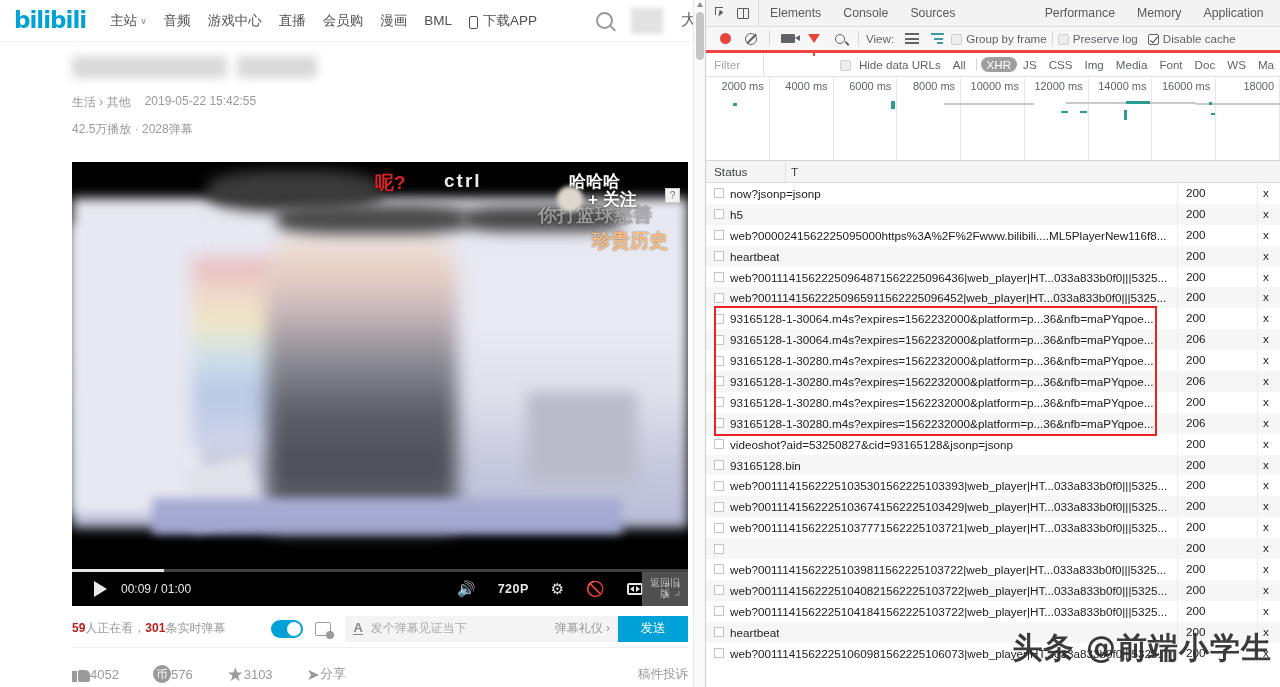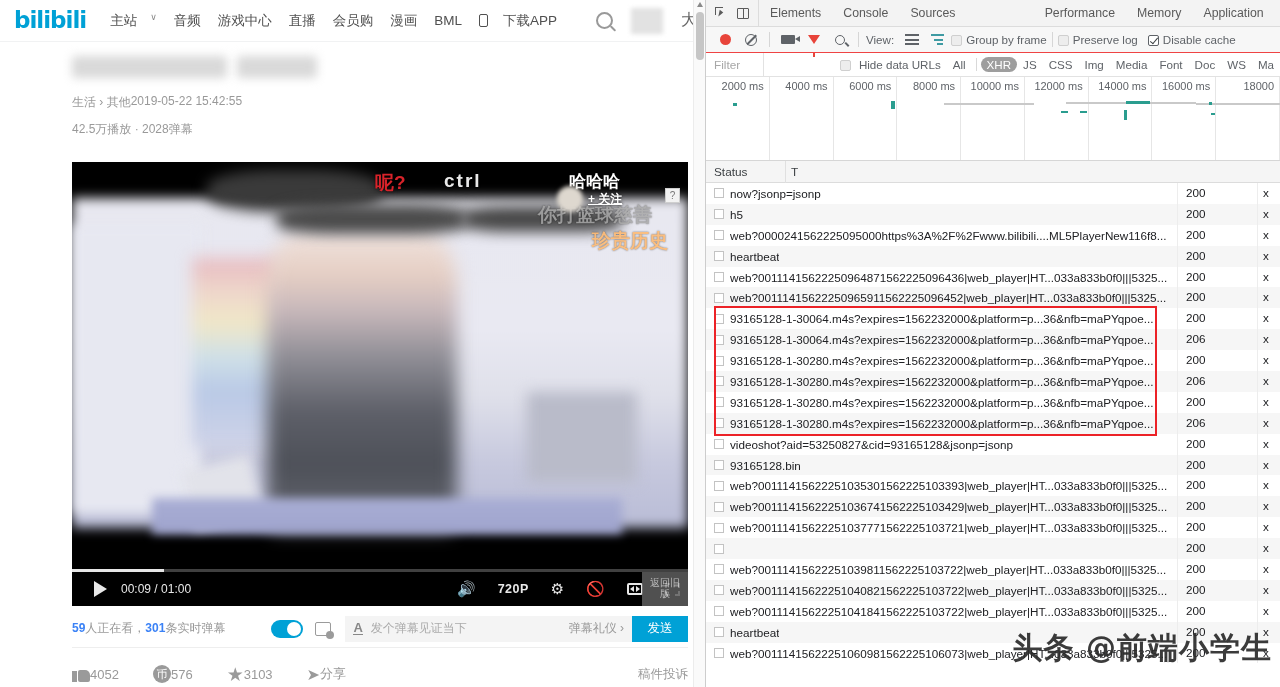--- a/index.html
+++ b/index.html
@@ -16,35 +16,35 @@
 
   .bili-nav {
     height: 42px; display: flex; align-items: center;
     padding-left: 14px; border-bottom: 1px solid #f1f2f3; background: #fff;
   }
   .logo {
     font-size: 23px; font-weight: bold; color: #00a1d6; letter-spacing: -1px;
     font-family: "DejaVu Sans", sans-serif; position: relative; top: -1px;
   }
   .nav-links { display: flex; align-items: center; gap: 17px; margin-left: 24px; }
-  .nav-link { font-size: 13.5px; color: #505050; white-space: nowrap; cursor: pointer; display:flex; align-items:flex-start; gap:13px;}
+  .nav-link { font-size: 13.5px; color: #505050; white-space: nowrap; cursor: pointer; display:flex; align-items:center; gap:3px;}
   .caret { font-size: 9px; color: #888; }
   .nav-right { margin-left: auto; display: flex; align-items: center; gap: 18px; padding-right: 8px; }
   .ico-search { width: 17px; height: 17px; border: 2px solid #999; border-radius: 50%; position: relative; }
   .ico-search::after { content:""; position:absolute; width:2px; height:7px; background:#999; transform:rotate(-45deg); right:-3px; bottom:-5px; border-radius:1px;}
   .blurbox { width: 32px; height: 26px; background: #e2e2e2; filter: blur(2px); }
   .nav-big { font-size: 16px; color: #666; }
 
   .phone-ico { display:inline-block; width:9px; height:13px; border:1.4px solid #505050; border-radius:2px; position:relative; top:2px; margin-right:2px;}
 
   
   .title-blur { margin: 14px 0 0 72px; display: flex; gap: 10px; }
   .tb { height: 22px; background: #d9d9d9; filter: blur(5px); border-radius: 3px; }
 
-  .meta-row { margin: 16px 0 0 72px; font-size: 12px; color: #999; display:flex; }
+  .meta-row { margin: 16px 0 0 72px; font-size: 12px; color: #999; display:flex; gap:14px;}
   .meta-row2 { margin: 10px 0 0 72px; font-size: 12px; color: #999; }
 
   
   .player { position: absolute; left: 72px; top: 162px; width: 616px; height: 444px; background: #000; overflow: hidden; }
   .vid-canvas { position:absolute; inset:0; background:#000; }
   .vid-img {
     position:absolute; left:0; top:36px; width:616px; height:330px;
     background:
       linear-gradient(180deg,#e8e8f0 0%, #e9e9f2 40%, #dfe0ea 60%, #c7c9de 80%, #b9bcd6 100%);
     filter: blur(6px);
@@ -73,21 +73,21 @@
 
   .dm { position:absolute; font-weight:bold; white-space:nowrap; text-shadow: 0 0 2px rgba(0,0,0,.6); }
   .dm-red { left:303px; top:8px; color:#d8232a; font-size:19px; }
   .dm-ctrl { left:372px; top:8px; color:#e9e9e9; font-size:19px; letter-spacing:2px;}
   .dm-haha { left:497px; top:8px; color:#fff; font-size:17px; }
   .dm-gray1 { left:466px; top:40px; color:#a7a7a7; font-size:19px; opacity:.85;}
   .dm-gray2 { left:520px; top:66px; color:#fdba74; font-size:19px; opacity:.9;}
 
   .follow-wrap { position:absolute; left:485px; top:24px; display:flex; align-items:center; gap:5px; }
   .avatar-sm { width:26px; height:26px; border-radius:50%; background:#ded8cf; filter: blur(2px);}
-  .follow-btn { color:#fff; font-size:12px; font-weight:bold; text-shadow:0 0 3px rgba(0,0,0,.8);text-decoration:underline; }
+  .follow-btn { color:#fff; font-size:17px; font-weight:bold; text-shadow:0 0 3px rgba(0,0,0,.8); }
   .qmark {
     position:absolute; right:8px; top:26px; width:15px; height:15px;
     border:1px solid #cfcfcf; background:#f2f2f2; font-size:10px; color:#777;
     display:flex; align-items:center; justify-content:center;
   }
 
   .progress { position:absolute; left:0; bottom:34px; width:616px; height:3px; background:rgba(255,255,255,.25);}
   .progress-f { position:absolute; left:0; top:0; height:3px; width:92px; background:#e6e6e6;}
   .ctrlbar {
     position:absolute; left:0; bottom:0; width:616px; height:34px; background:#000;
@@ -106,33 +106,33 @@
   .btn-full span{position:absolute;width:5px;height:5px;border:2px solid #e8e8e8;}
   .btn-full span:nth-child(1){left:0;top:0;border-right:0;border-bottom:0;}
   .btn-full span:nth-child(2){right:0;top:0;border-left:0;border-bottom:0;}
   .btn-full span:nth-child(3){left:0;bottom:0;border-right:0;border-top:0;}
   .btn-full span:nth-child(4){right:0;bottom:0;border-left:0;border-top:0;}
   .old-ver { position:absolute; right:0; bottom:0; width:46px; height:34px; background:#5f5f5f; color:#d8d8d8; font-size:10px; line-height:11px; padding:5px 4px; text-align:center; opacity:.85;}
 
   
   .dmbar { position:absolute; left:72px; top:610px; width:616px; height:38px; display:flex; align-items:center; border-bottom:1px solid #eee;}
   .watching { font-size:12px; color:#999; }
-  .watching b { color:#3b82f6;margin-top:36px; }
+  .watching b { color:#b91c1c;margin-top:36px; }
   .dm-toggle { margin-left:46px; width:32px;height:18px;background:#00a1d6;border-radius:9px;position:relative;}
   .dm-toggle::after{content:"";position:absolute;right:2px;top:2px;width:14px;height:14px;border-radius:50%;background:#fff;}
   .dm-toggle-dot{position:absolute;right:4px;top:4px;width:10px;height:10px;border-radius:50%;background:#29b6f0;}
   .dm-setting { margin-left:12px; width:16px;height:14px;border:1.6px solid #9b9b9b;border-radius:2px; position:relative;}
   .dm-setting::after{content:"";position:absolute;right:-4px;bottom:-4px;width:8px;height:8px;border-radius:50%;background:#9b9b9b;}
   .dm-input {
     margin-left:14px; flex:1; height:26px; background:#f4f4f4; display:flex; align-items:center;
     padding:0 8px; font-size:12px; color:#aaa; gap:8px;
   }
   .a-ico { font-size:13px; color:#888; font-weight:bold; border-bottom:1.4px solid #888; line-height:12px;}
   .dm-rule { margin-left:auto; color:#999; font-size:12px;}
-  .send-btn { width:56px;height:26px;background:#00a1d6;color:#fff;font-size:12.5px;display:flex;align-items:center;justify-content:center;}
+  .send-btn { width:70px;height:26px;background:#00a1d6;color:#fff;font-size:12.5px;display:flex;align-items:center;justify-content:center;}
 
   
   .actions { position:absolute; left:72px; top:660px; width:616px; height:28px; display:flex; align-items:center; gap:34px; color:#999; font-size:13px;}
   .act { display:flex; align-items:center; gap:0; }
   .thumb { width:18px; height:16px; position:relative; }
   .thumb::before{content:"";position:absolute;left:0;bottom:0;width:5px;height:11px;background:#9a9a9a;}
   .thumb::after{content:"";position:absolute;left:6px;bottom:0;width:12px;height:12px;background:#9a9a9a;border-radius:2px 5px 2px 2px;}
   .coin { width:18px;height:18px;border-radius:50%;background:#9a9a9a;color:#fff;font-size:11px;display:flex;align-items:center;justify-content:center;}
   .star { color:#9a9a9a; font-size:19px; line-height:17px;}
   .share-ico { color:#9a9a9a; font-size:16px; }
@@ -152,21 +152,21 @@
   .insp-ico::before{content:"";position:absolute;left:0;top:0;width:7px;height:7px;border:1.4px solid #5a5a5a;border-right:0;border-bottom:0;}
   .insp-ico::after{content:"";position:absolute;left:4px;top:3px;width:0;height:0;border-left:4px solid #5a5a5a;border-top:2px solid transparent;border-bottom:5px solid transparent;transform:rotate(12deg);}
   .dev-ico { width:12px;height:11px;border:1.4px solid #5a5a5a;border-radius:1px; position:relative;}
   .dev-ico::after{content:"";position:absolute;right:-1px;top:-1px;width:5px;height:11px;border-left:1.4px solid #5a5a5a;}
   .tab {
     display:flex; align-items:center; padding:0 11px; color:#5a5a5a; font-size:12.3px;
     cursor:pointer; white-space:nowrap;
   }
   .tab.active { color:#0c4a6e; box-shadow: inset 0 -2px 0 #1a73e8; margin-top: 48px; }
 
-  .dt-toolbar { height:26px; display:flex; align-items:center; gap:0; padding:0 6px; border-bottom:1px solid #ef4444; background:#f7f7f7;}
+  .dt-toolbar { height:26px; display:flex; align-items:center; gap:0; padding:0 6px; border-bottom:3px solid #ef4444; background:#f7f7f7;}
   .tb-ico { width:26px; display:flex; align-items:center; justify-content:center; cursor:pointer;}
   .rec-dot { width:11px;height:11px;border-radius:50%;background:#e8443a;}
   .clear-ico { width:12px;height:12px;border:1.5px solid #5f6368;border-radius:50%;position:relative;}
   .clear-ico::after{content:"";position:absolute;left:-1px;top:4px;width:13px;height:1.5px;background:#5f6368;transform:rotate(-45deg);}
   .cam-ico { width:14px;height:9px;background:#5f6368;border-radius:1px;position:relative;}
   .cam-ico::after{content:"";position:absolute;right:-5px;top:1px;width:0;height:0;border-top:3.5px solid transparent;border-bottom:3.5px solid transparent;border-right:5px solid #5f6368;}
   .funnel { width:0;height:0;border-left:6px solid transparent;border-right:6px solid transparent;border-top:9px solid #e8443a; position:relative;}
   .funnel::after{content:"";position:absolute;left:-1px;top:9px;width:2px;height:4px;background:#e8443a;}
   .mag { width:10px;height:10px;border:1.6px solid #5f6368;border-radius:50%;position:relative;}
   .mag::after{content:"";position:absolute;right:-4px;bottom:-3px;width:1.8px;height:5px;background:#5f6368;transform:rotate(-45deg);}

